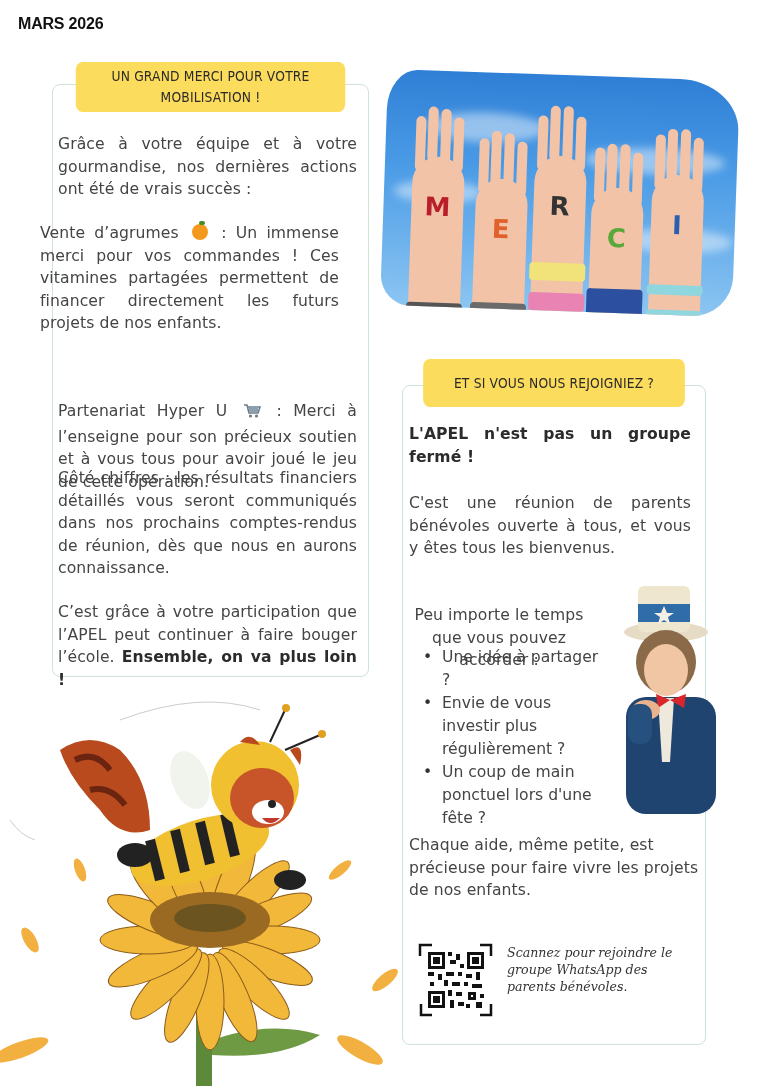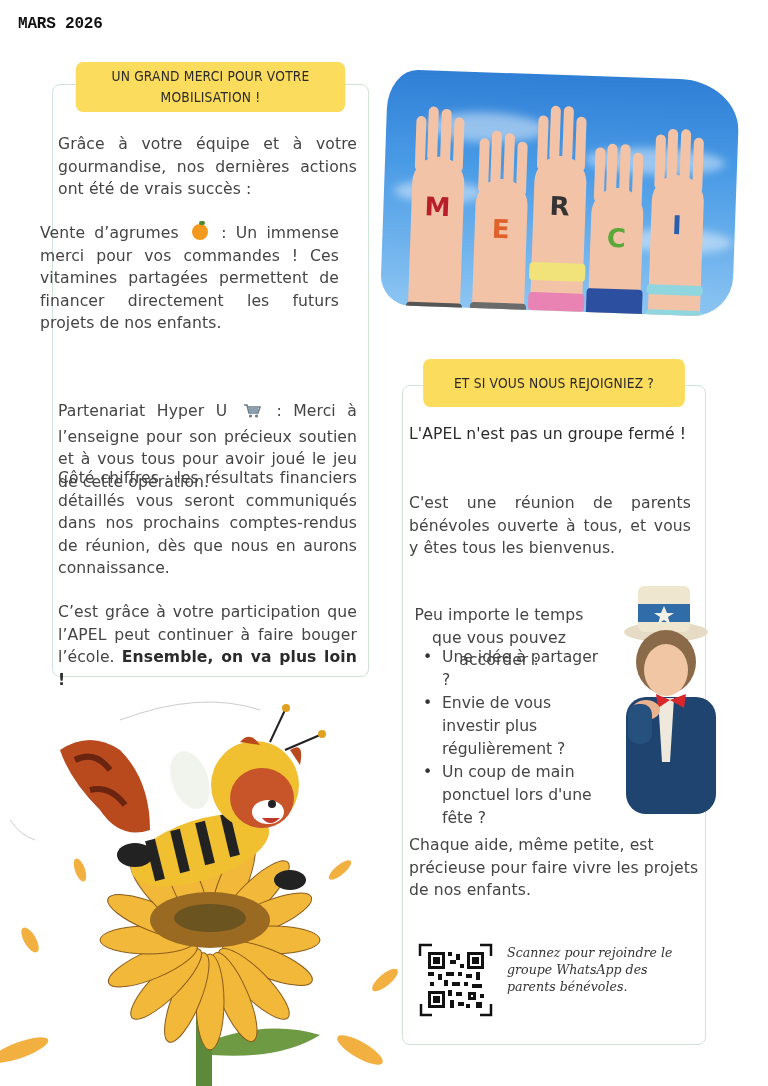--- a/index.html
+++ b/index.html
@@ -1,18 +1,18 @@
 <!DOCTYPE html>
 <html><head>
 <meta charset="utf-8">
 <style>
   html, body { margin:0; padding:0; }
   body { width:768px; height:1086px; background:#ffffff; position:relative; overflow:hidden;
          font-family:"DejaVu Sans", sans-serif; color:#3a3a3a; }
-  .date { position:absolute; left:18px; top:15px; font-family:Liberation Mono, monospace;
+  .date { position:absolute; left:18px; top:15px; font-family:Liberation Sans, sans-serif;
           font-weight:bold; font-size:16px; color:#111; letter-spacing:-0.2px; }
 
   .card { position:absolute; background:#fff; border:1.5px solid #cfe3d6; border-radius:8px; box-sizing:border-box; }
   .card-head { position:absolute; background:#fcdc5c; border-radius:8px; text-align:center;
                font-family:"DejaVu Sans", sans-serif; color:#2a2a2a; font-size:14.5px; letter-spacing:0.2px;
                transform:scaleX(0.85); transform-origin:center; box-sizing:border-box; }
   .card-head span { display:block; }
 
   .p { position:absolute; font-size:15.6px; line-height:22.5px; text-align:justify; color:#444; letter-spacing:0.1px; }
   .p b { color:#2b2b2b; }
@@ -128,21 +128,21 @@
       <div class="fing" style="left:40px;top:-38px;"></div>
     <div class="letter" style="color:#2a5fb0;">I</div>
     <div class="band" style="background:#8fd6df;bottom:30px;height:10px;"></div>
     <div class="band" style="background:#8fd6df;bottom:5px;height:10px;"></div>
   </div>
 </div>
 
 <div id="card2" class="card"></div>
 <div id="head2" class="card-head">ET SI VOUS NOUS REJOIGNIEZ ?</div>
 
-<div class="p" style="left:409px; top:423px; width:282px; font-weight:normal; color:#2b2b2b;">L'APEL n'est pas un groupe fermé !</div>
+<div class="p" style="left:409px; top:423px; width:282px; font-weight:bold; color:#2b2b2b;">L'APEL n'est pas un groupe fermé !</div>
 <div class="p" style="left:409px; top:492px; width:282px;">C'est une réunion de parents bénévoles ouverte à tous, et vous y êtes tous les bienvenus.</div>
 <div class="p" style="left:409px; top:604px; width:180px; text-align:center;">Peu importe le temps que vous pouvez accorder :</div>
 
 <ul class="bullets" style="left:409px; top:646px; width:200px;">
   <li>Une idée à partager ?</li>
   <li>Envie de vous investir plus régulièrement ?</li>
   <li>Un coup de main ponctuel lors d'une fête ?</li>
 </ul>
 
 <div class="p" style="left:409px; top:834px; width:290px; text-align:left;">Chaque aide, même petite, est précieuse pour faire vivre les projets de nos enfants.</div>

